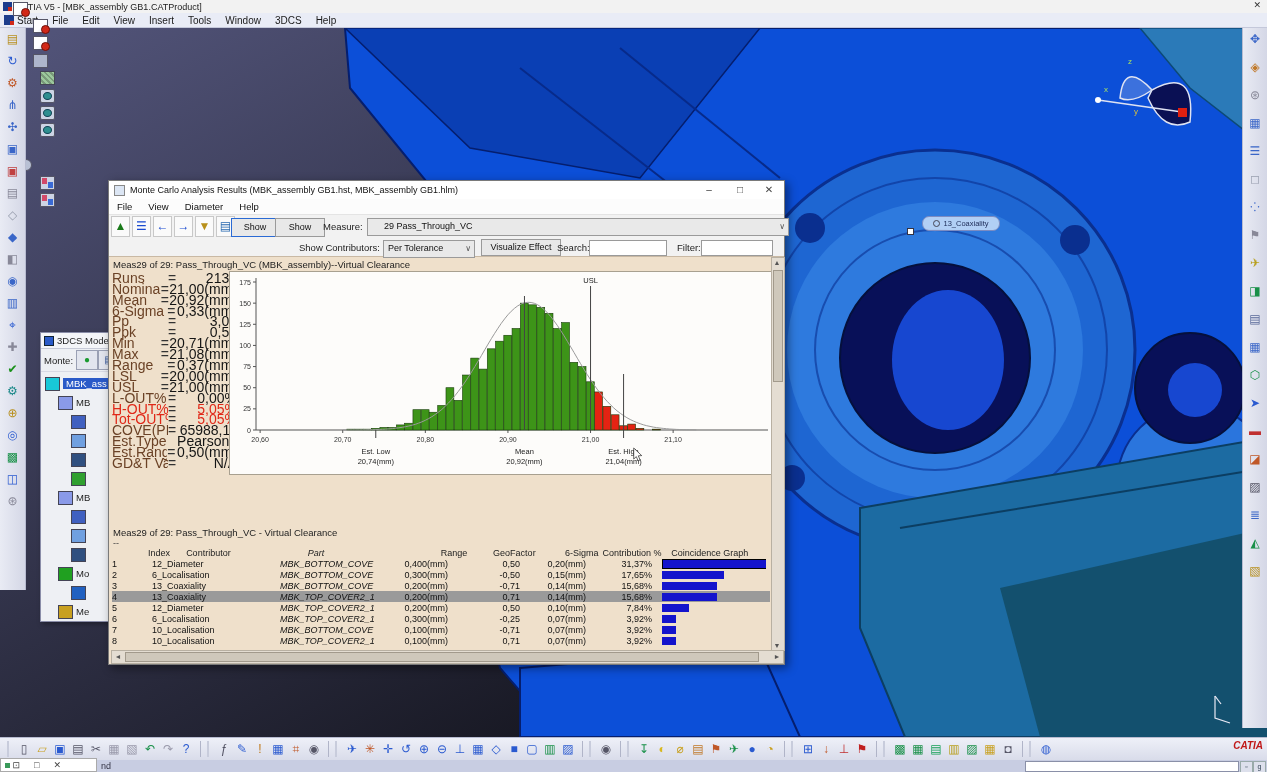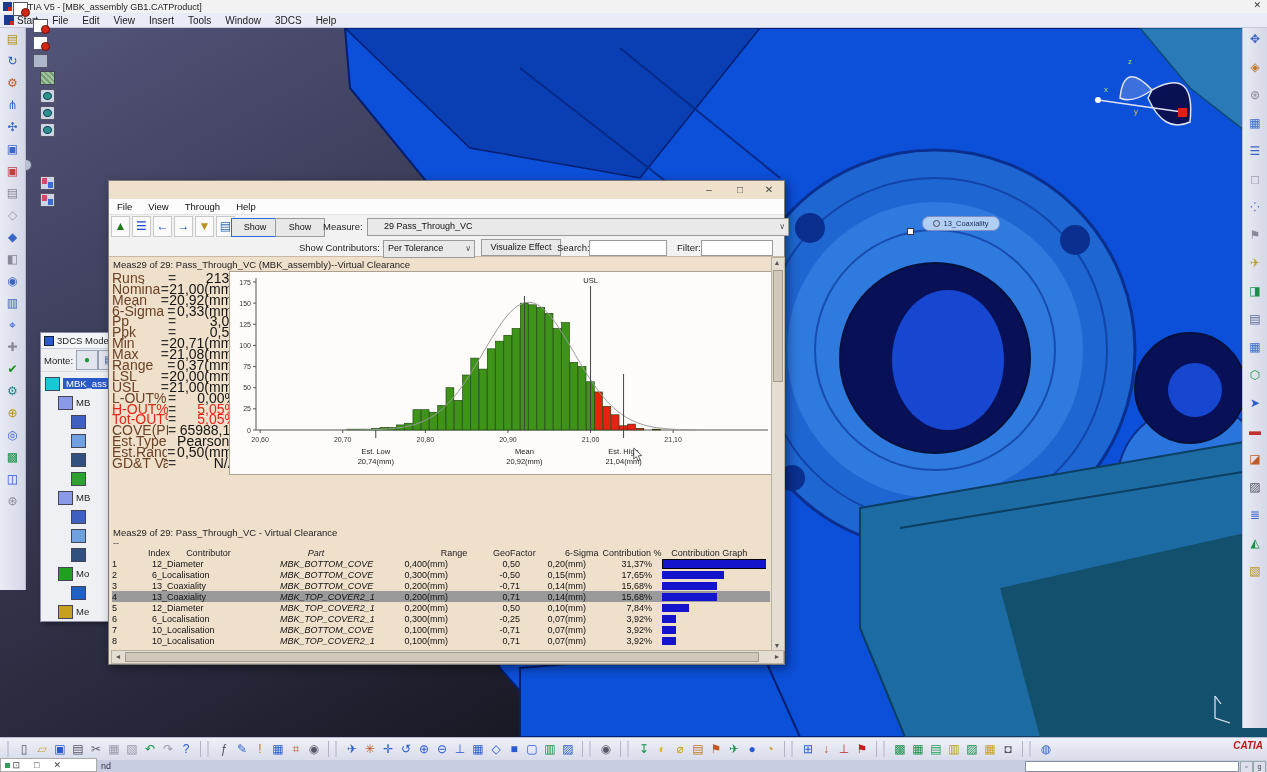--- a/index.html
+++ b/index.html
@@ -365,28 +365,32 @@
           <span></span>
         </div>
         <div class="mpitem" style="margin-left: 13px;">
           <span class="mpic" style="background: rgb(200, 160, 32);"></span>
           <span>Me</span>
         </div>
       </div>
   </div>
 
   <div id="mc" class="abs">
+    <div id="mc-titlebar" class="abs">
+      <span id="mc-titleicon"></span>
+      <span>Monte Carlo Analysis Results (MBK_assembly GB1.hst, MBK_assembly GB1.hlm)</span>
+    </div>
     <span class="mc-winbtn" style="right:62px;">–</span>
     <span class="mc-winbtn" style="right:31px;">□</span>
     <span class="mc-winbtn" style="right:2px;">✕</span>
 
     <div id="mc-menu" class="abs">
         <span>File</span>
         <span>View</span>
-        <span>Through</span>
+        <span>Diameter</span>
         <span>Help</span>
       </div>
 
     <div id="mc-toolrow" class="abs">
       <div id="mc-tool-icons">
           <span class="mcicn" style="color: rgb(26, 122, 26);">▲</span>
           <span class="mcicn" style="color: rgb(26, 74, 208);">☰</span>
           <span class="mcicn" style="color: rgb(26, 74, 208);">←</span>
           <span class="mcicn" style="color: rgb(26, 74, 208);">→</span>
           <span class="mcicn" style="color: rgb(184, 144, 26);">▼</span>
@@ -598,21 +602,21 @@
     <div id="mc-dash" class="abs">--</div>
     <div id="mc-table" class="abs">
         <div class="trow hdr">
           <span class="tc c0">Index</span>
           <span class="tc c1">Contributor</span>
           <span class="tc c2">Part</span>
           <span class="tc c3">Range</span>
           <span class="tc c4">GeoFactor</span>
           <span class="tc c5">6-Sigma</span>
           <span class="tc c6">Contribution %</span>
-          <span class="tc c7">Contribution Graph</span>
+          <span class="tc c7">Coincidence Graph</span>
         </div>
         <div class="trow">
           <span class="tc c0">1</span>
           <span class="tc c1">12_Diameter</span>
           <span class="tc c2">MBK_BOTTOM_COVE</span>
           <span class="tc c3">0,400(mm)</span>
           <span class="tc c4">0,50</span>
           <span class="tc c5">0,20(mm)</span>
           <span class="tc c6">31,37%</span>
           <span class="tc c7"><span class="cbar outl" style="width: 109.795px;"></span></span>

